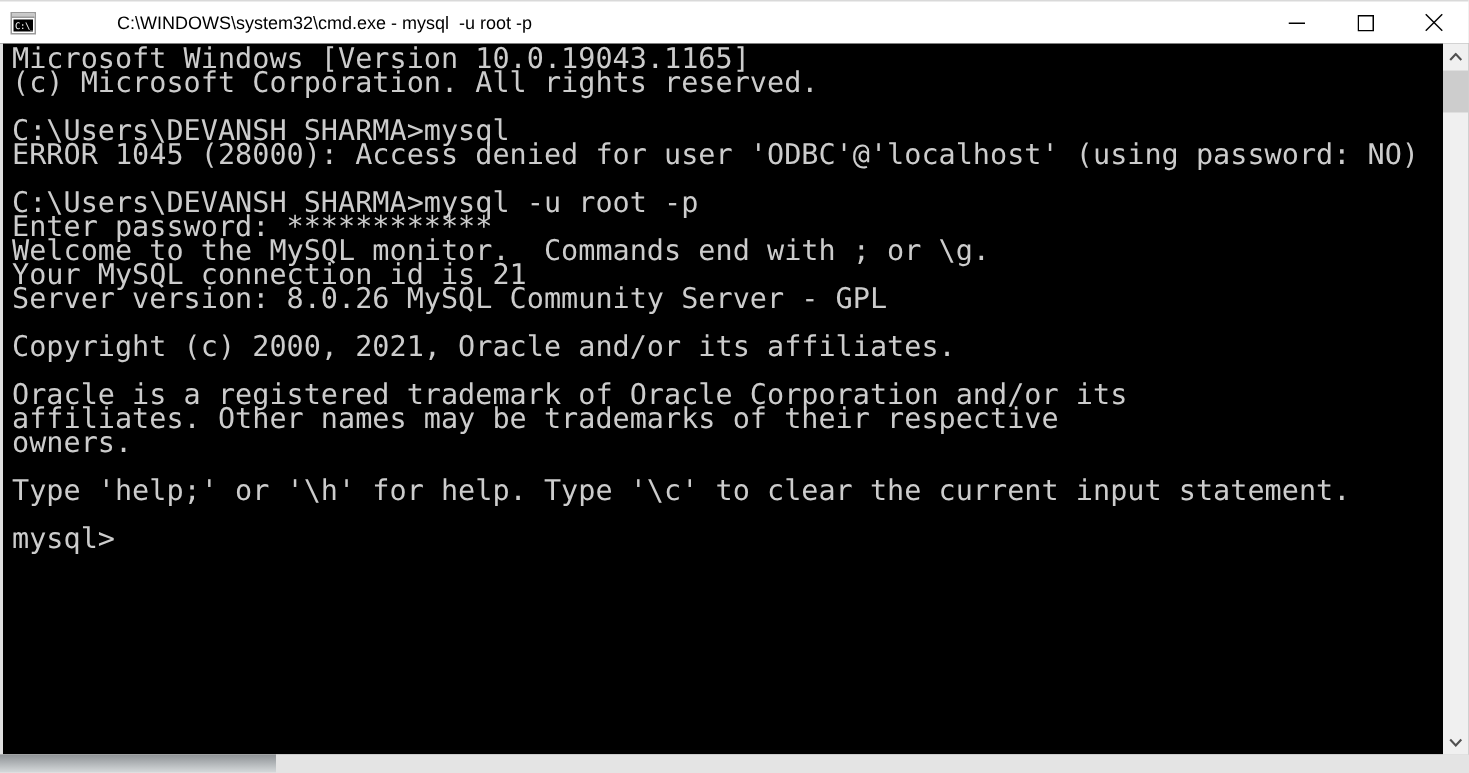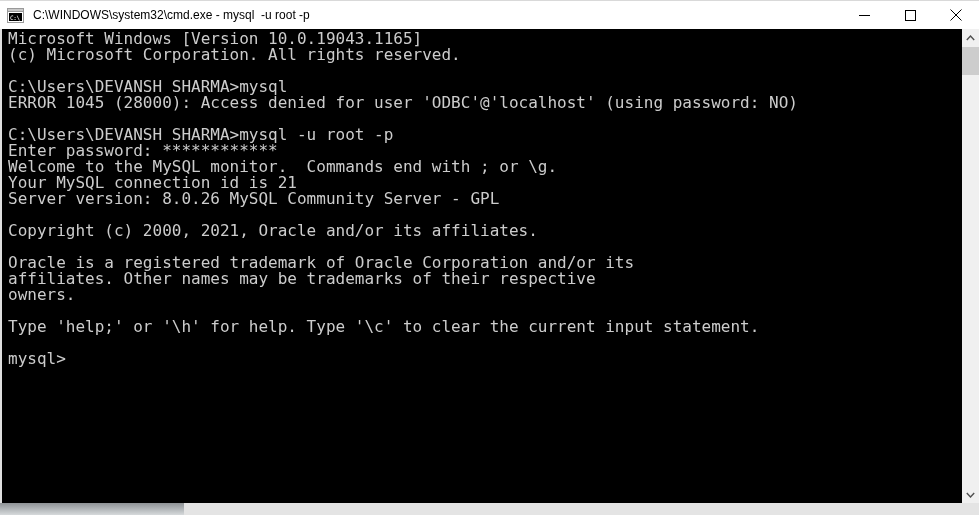--- a/index.html
+++ b/index.html
@@ -34,20 +34,21 @@
     box-sizing: border-box;
     display: flex;
     align-items: center;
   }
   #titlebar-left {
     display: flex;
     align-items: center;
     flex: 1 1 auto;
     min-width: 0;
     padding-left: 7px;
+    gap: 45px;
   }
   .cmd-icon {
     width: 17px;
     height: 15px;
     flex: 0 0 auto;
     position: relative;
     background: #ffffff;
     border: 1px solid #9a9a9a;
     box-sizing: border-box;
     margin-right: 9px;
@@ -115,21 +116,21 @@
     background: #000000;
     box-sizing: border-box;
     border-left: 2px solid #dfdfdf;
   }
   #console-text {
     position: absolute;
     left: 6px;
     top: 2px;
     width: 950px;
     font-family: "DejaVu Sans Mono", monospace;
-    font-size: 16px;
+    font-size: 19px;
     line-height: 16px;
     color: #cccccc;
     white-space: pre;
     letter-spacing: 0px;
   }
   .line { height: 16px; }
 
   
   #vscroll {
     position: absolute;

